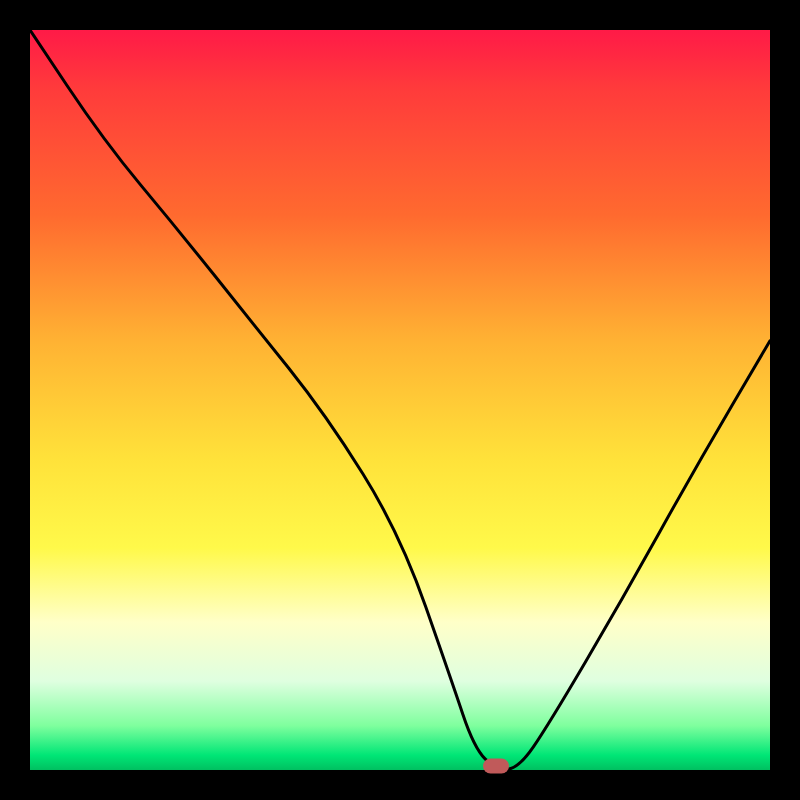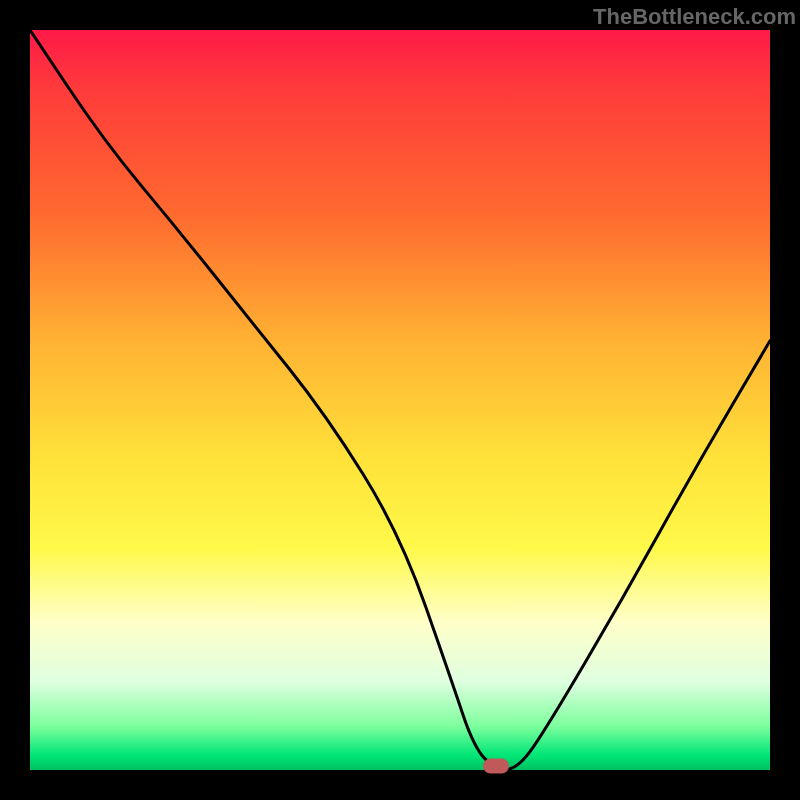--- a/index.html
+++ b/index.html
@@ -62,21 +62,20 @@
   border-radius: 8px;
   transform: translate(-50%, -50%);
   z-index: 30;
 }
 </style>
 </head>
 <body>
 
 <div class="frame">
 
-  <span class="watermark">TheBottleneck.com</span>
 
   <div class="plot">
 
     <svg class="curve" viewBox="0 0 740 740" preserveAspectRatio="none">
       <path id="curve-path" fill="none" stroke="#000" stroke-width="3" stroke-linejoin="round" stroke-linecap="round" d="M 0 0 Q 0 0 37 55.5 Q 74 111 111 155.40000000000003 Q 148 199.80000000000007 185 246.05000000000004 Q 222 292.3 259 338.55 Q 296 384.8 333 444 Q 370 503.2 395.9 577.2 Q 421.79999999999995 651.2 432.9 684.5 Q 444 717.8 455.1 728.9 Q 466.2 740 477.3 739.26 Q 488.40000000000003 738.52 503.20000000000005 717.06 Q 518 695.6 555 632.7 Q 592 569.8 629 503.2 Q 666 436.6 703 373.70000000000005 T 740 310.8"></path>
     </svg>
 
     <div class="marker" id="min-marker" style="left: 466.2px; top: 736px; background: rgb(192, 90, 90);"></div>
 
   </div>

